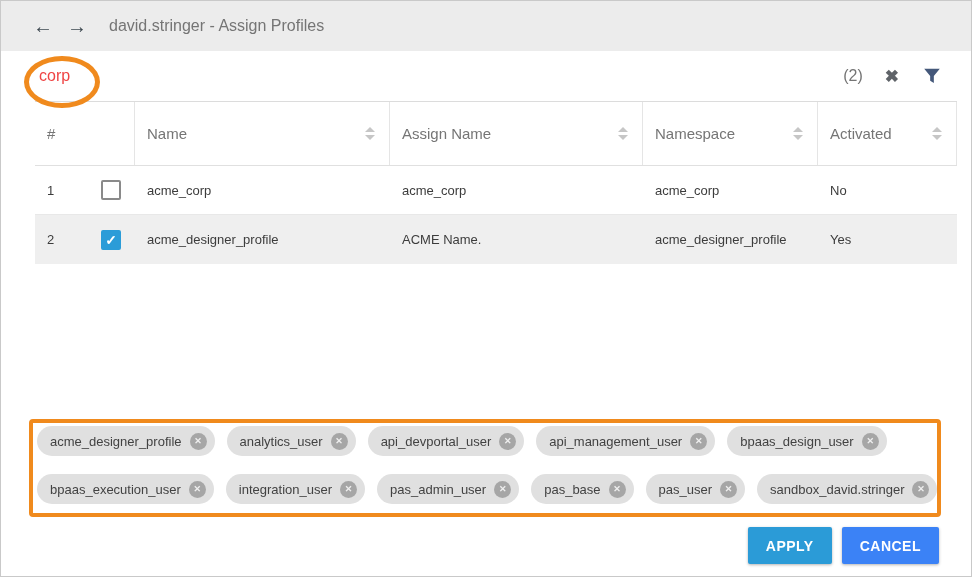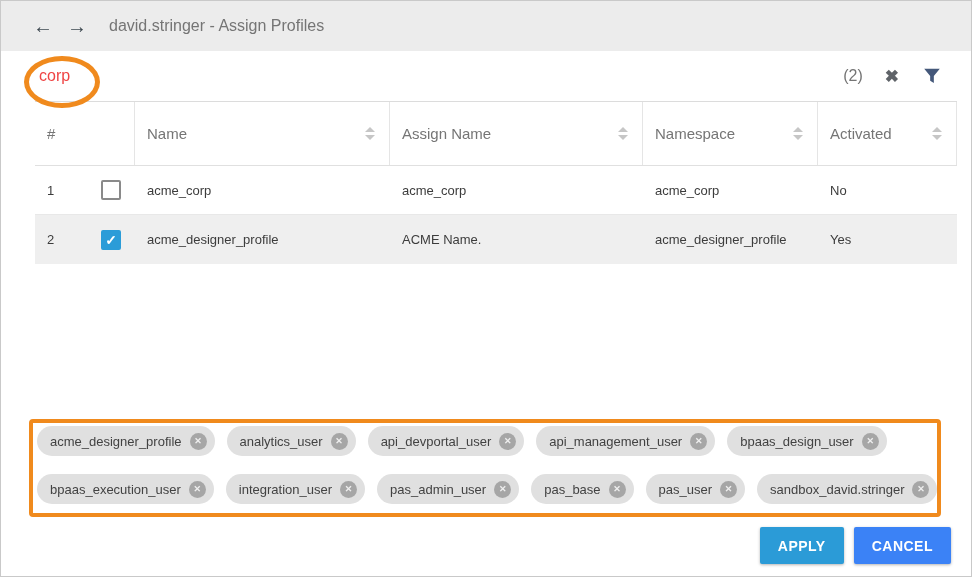--- a/index.html
+++ b/index.html
@@ -92,21 +92,21 @@
     background: #a6a6a6; color: #efefef;
     display: inline-flex; align-items: center; justify-content: center;
     font-size: 9px; font-weight: bold;
     cursor: pointer;
   }
 
   
   .footer {
     margin-top: 23px;
     display: flex; justify-content: flex-end; gap: 10px;
-    padding-right: 20px;
+    padding-right: 32px;
   }
   .btn {
     height: 37px;
     border: none;
     color: #ffffff;
     font-family: "Liberation Sans", sans-serif;
     font-size: 14px; font-weight: bold; letter-spacing: 0.5px;
     padding: 0 18px;
     cursor: pointer;
     box-shadow: 0 1px 3px rgba(0,0,0,0.3);

